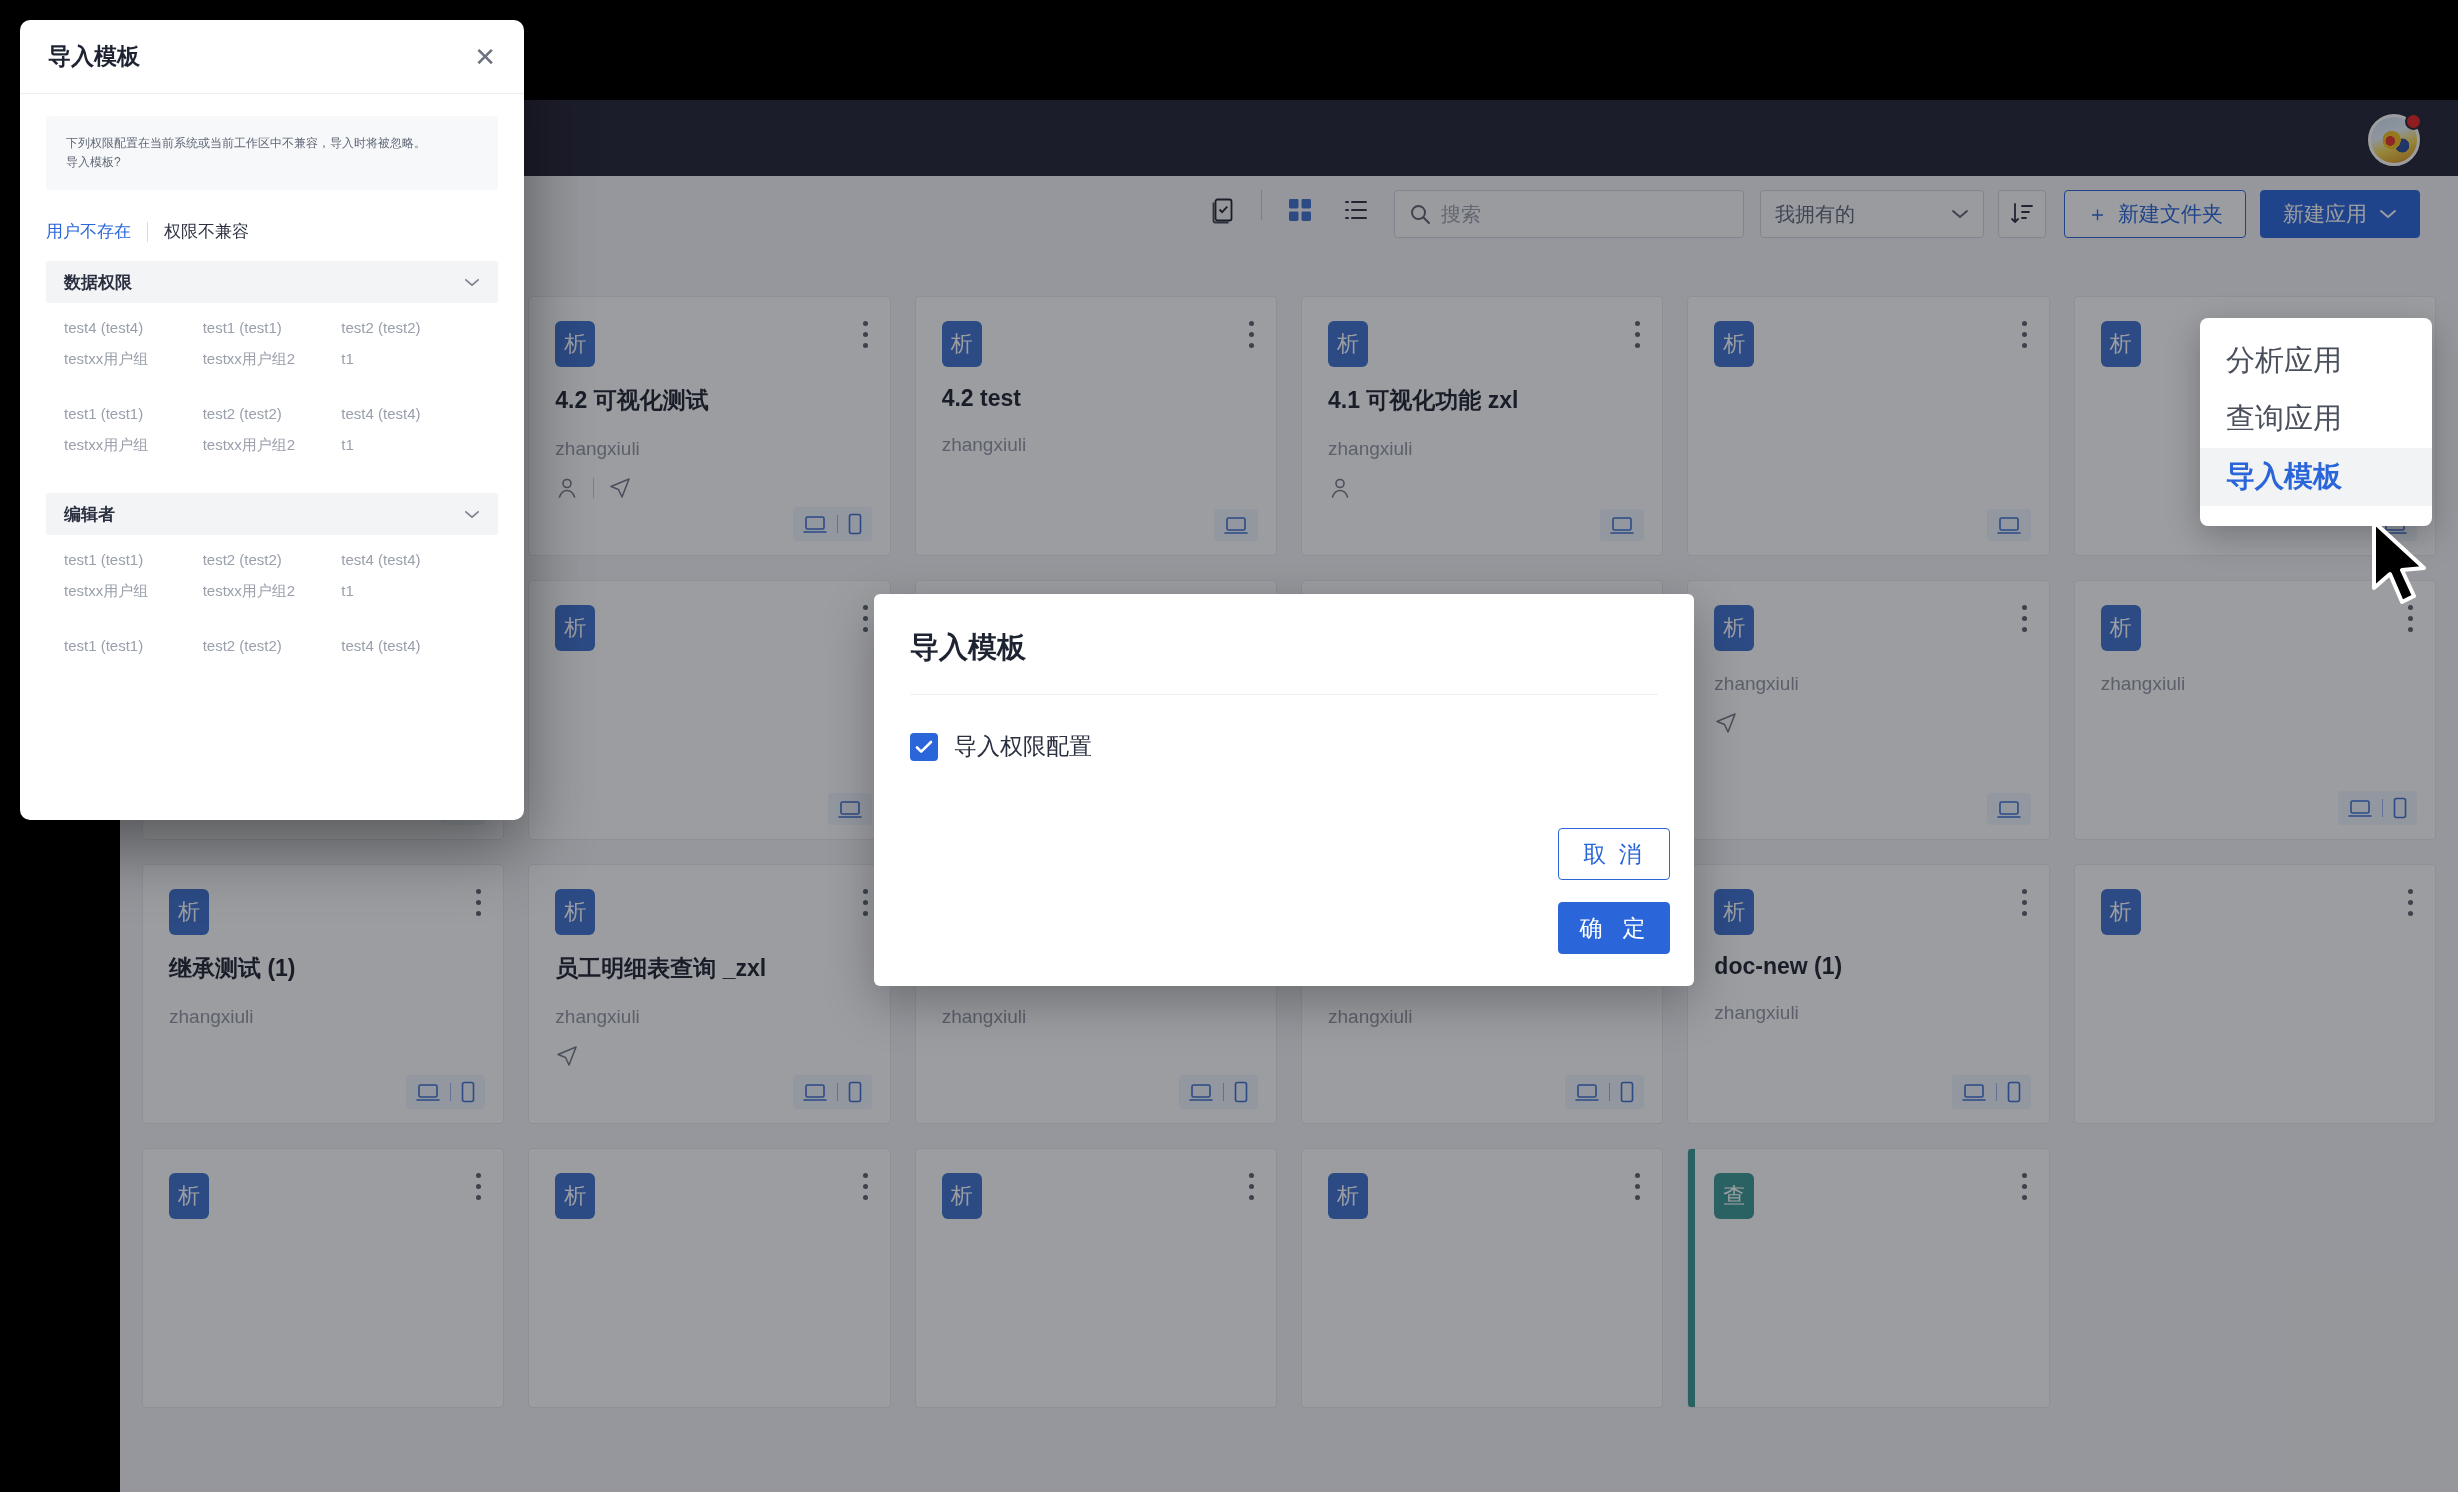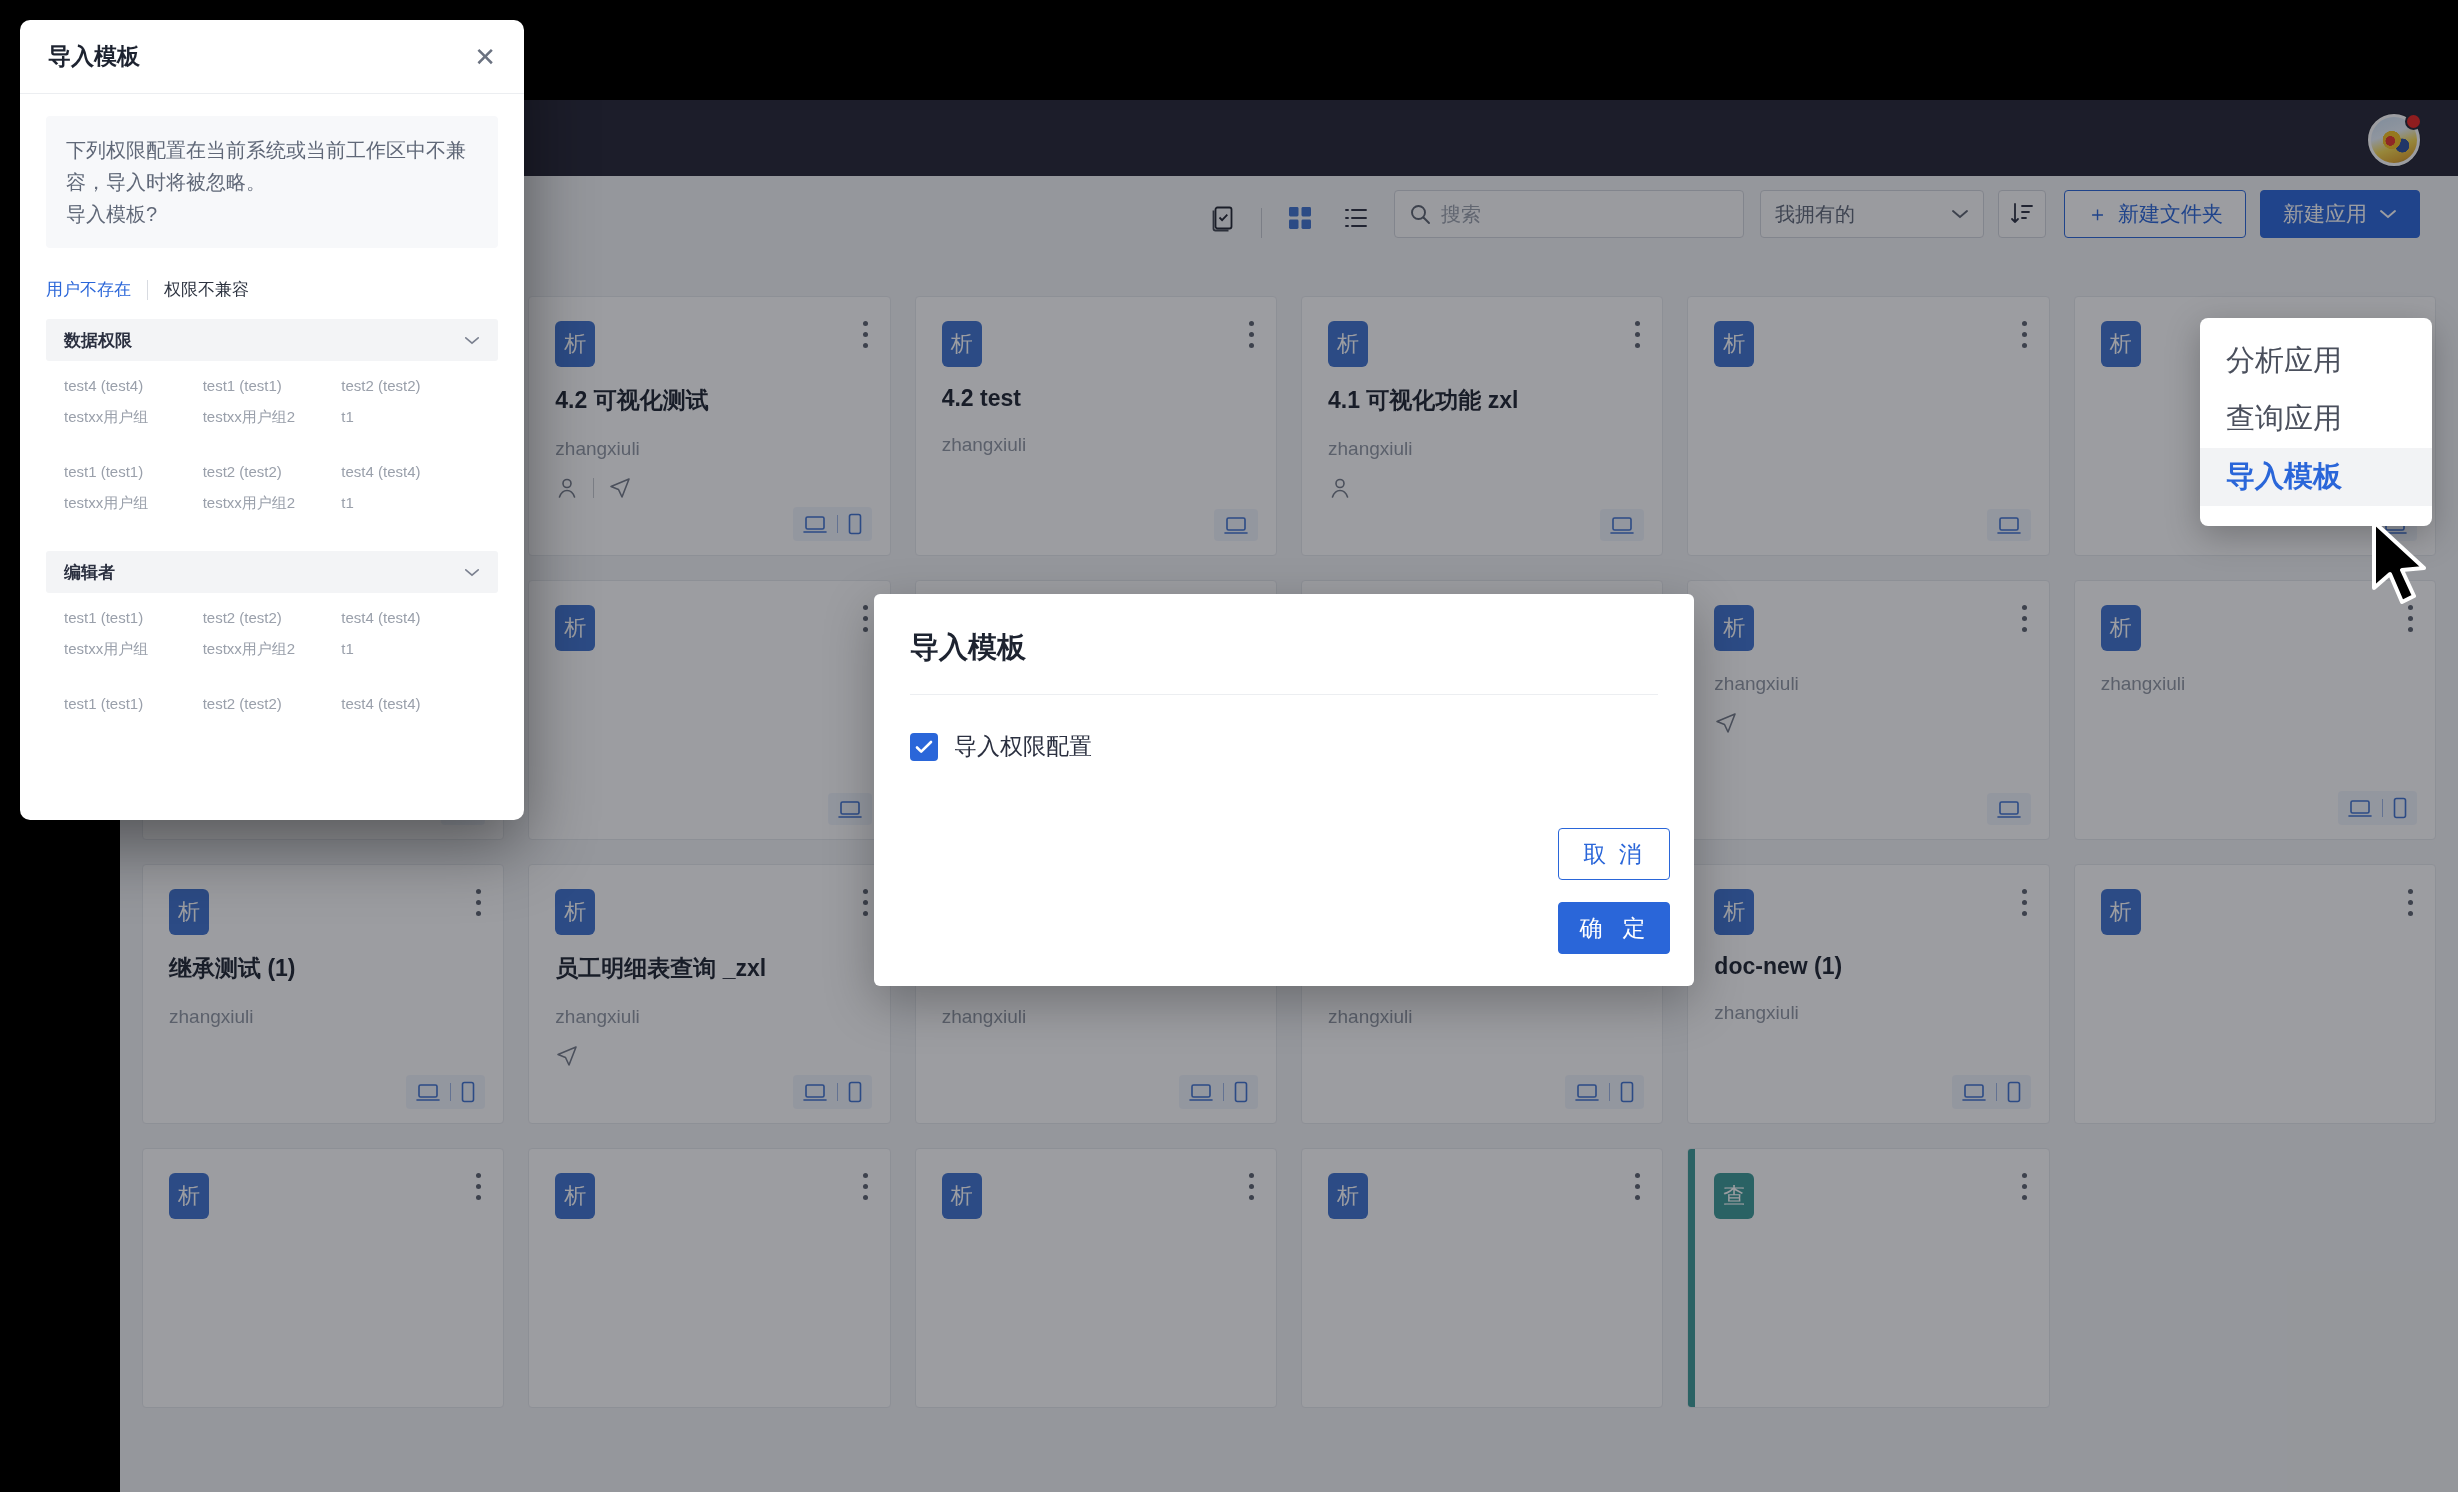--- a/index.html
+++ b/index.html
@@ -39,21 +39,21 @@
     position:absolute; right:-2px; top:-1px; width:17px; height:17px;
     border-radius:50%; background:#e8231f; border:2px solid #232433;
   }
 
   
   .toolbar {
     position: absolute; left: 0; right: 0; top: 76px; height: 110px;
   }
   .tb-inner {
     position:absolute; right: 38px; top: 14px;
-    display:flex; align-items:flex-end; gap: 0;
+    display:flex; align-items:flex-start; gap: 0;
   }
   .icon-btn {
     width:40px; height:40px; display:flex; align-items:center; justify-content:center;
     color:#1f2430;
   }
   .vdiv { width:1px; height:30px; background:#c7cad1; margin:0 18px; }
   .view-toggle { display:flex; align-items:center; gap:16px; margin-right:18px; }
   .search-box {
     width: 350px; height: 48px; border:1px solid #d3d6dc; border-radius:4px;
     background:#fbfbfc; display:flex; align-items:center; padding:0 14px; gap:10px;
@@ -171,21 +171,21 @@
   }
   .ldlg-head {
     height: 74px; display:flex; align-items:center; justify-content:space-between;
     padding: 0 28px; border-bottom:1px solid #eceef1;
   }
   .ldlg-title { font-size:23px; color:#1d2330; font-weight:bold; }
   .ldlg-close { font-size:26px; color:#6b7280; line-height:1; }
   .ldlg-body { padding: 22px 26px 0; }
   .notice {
     background:#f7f8fa; border-radius:4px; padding:18px 20px;
-    font-size:20px; line-height:1.6; color:#606878;
+    font-size:12px; line-height:1.6; color:#606878;
   }
   .tabs { display:flex; align-items:center; gap:0; margin-top:30px; }
   .tab { font-size:17px; color:#2d3340; }
   .tab.active { color:#2a66d9; }
   .tab-sep { width:1px; height:20px; background:#d8dbe1; margin:0 16px; }
 
   .sec-head {
     margin-top:18px; height:42px; background:#f3f4f6; border-radius:3px;
     display:flex; align-items:center; justify-content:space-between; padding:0 18px;
   }

